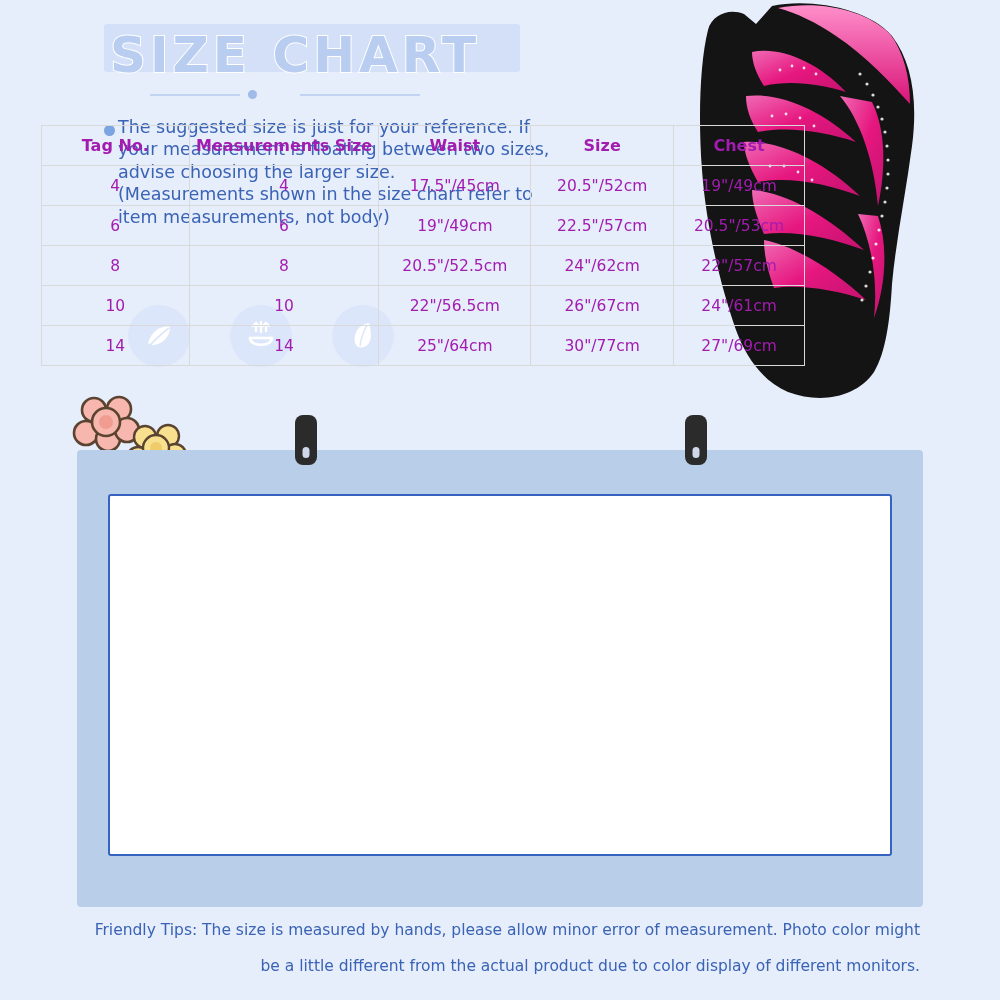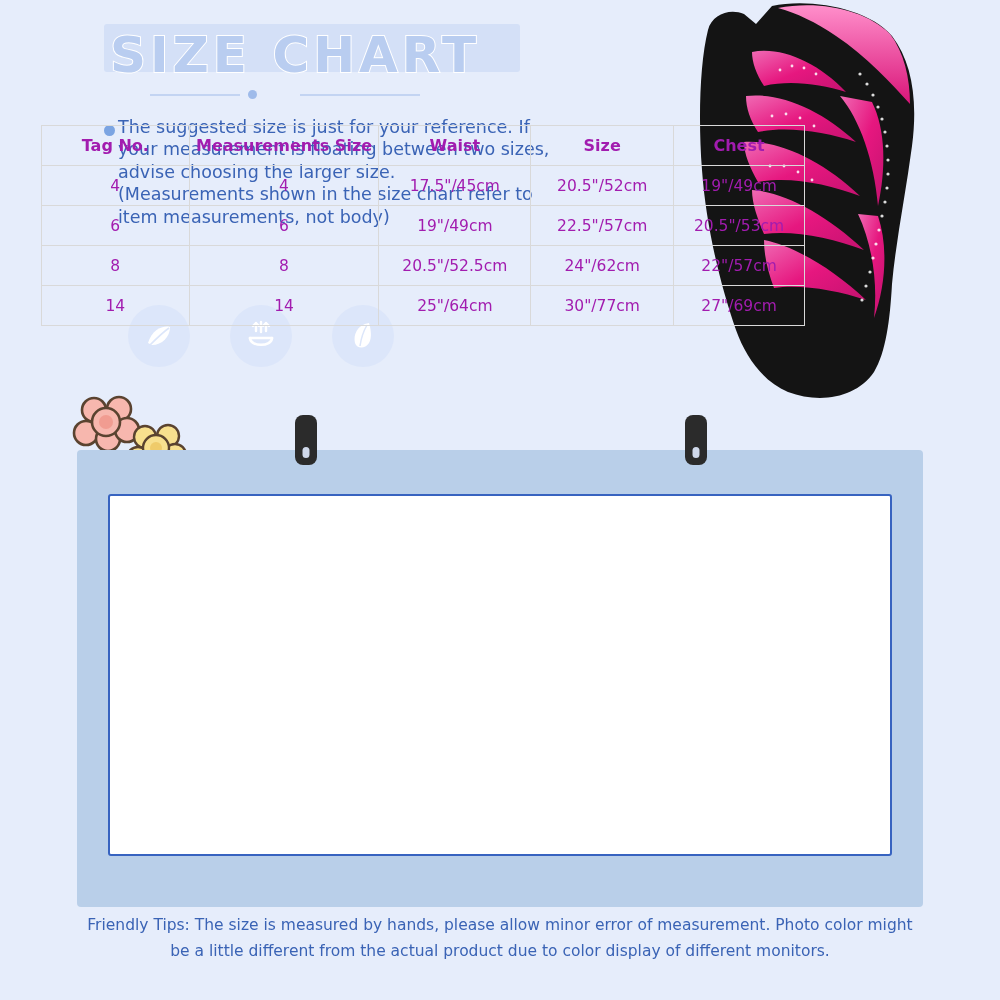--- a/index.html
+++ b/index.html
@@ -201,23 +201,23 @@
   table.size-table col.c3 { width: 152px; }
   table.size-table col.c4 { width: 143px; }
   table.size-table col.c5 { width: 131px; }
 
   
   .tips {
     position: absolute;
     left: 80px;
     top: 912px;
     width: 840px;
-    text-align: center;
+    text-align: right;
     font-size: 15.5px;
-    line-height: 26px;
+    line-height: 36px;
     color: #3a63b5;
     font-family: "DejaVu Sans", sans-serif;
   }
 </style>
 </head>
 <body>
 
 <div class="title-wrap">
   <div class="title-band"></div>
   <div class="title-text">SIZE CHART</div>
@@ -392,20 +392,27 @@
       <td>20.5"/53cm</td>
     </tr>
     <tr>
       <td>8</td>
       <td>8</td>
       <td>20.5"/52.5cm</td>
       <td>24"/62cm</td>
       <td>22"/57cm</td>
     </tr>
     <tr>
+      <td>10</td>
+      <td>10</td>
+      <td>22"/56.5cm</td>
+      <td>26"/67cm</td>
+      <td>24"/61cm</td>
+    </tr>
+    <tr>
       <td>14</td>
       <td>14</td>
       <td>25"/64cm</td>
       <td>30"/77cm</td>
       <td>27"/69cm</td>
     </tr>
   </tbody>
 </table>
 
 <div class="tips">Friendly Tips: The size is measured by hands, please allow minor error of measurement. Photo color might be a little different from the actual product due to color display of different monitors.</div>

